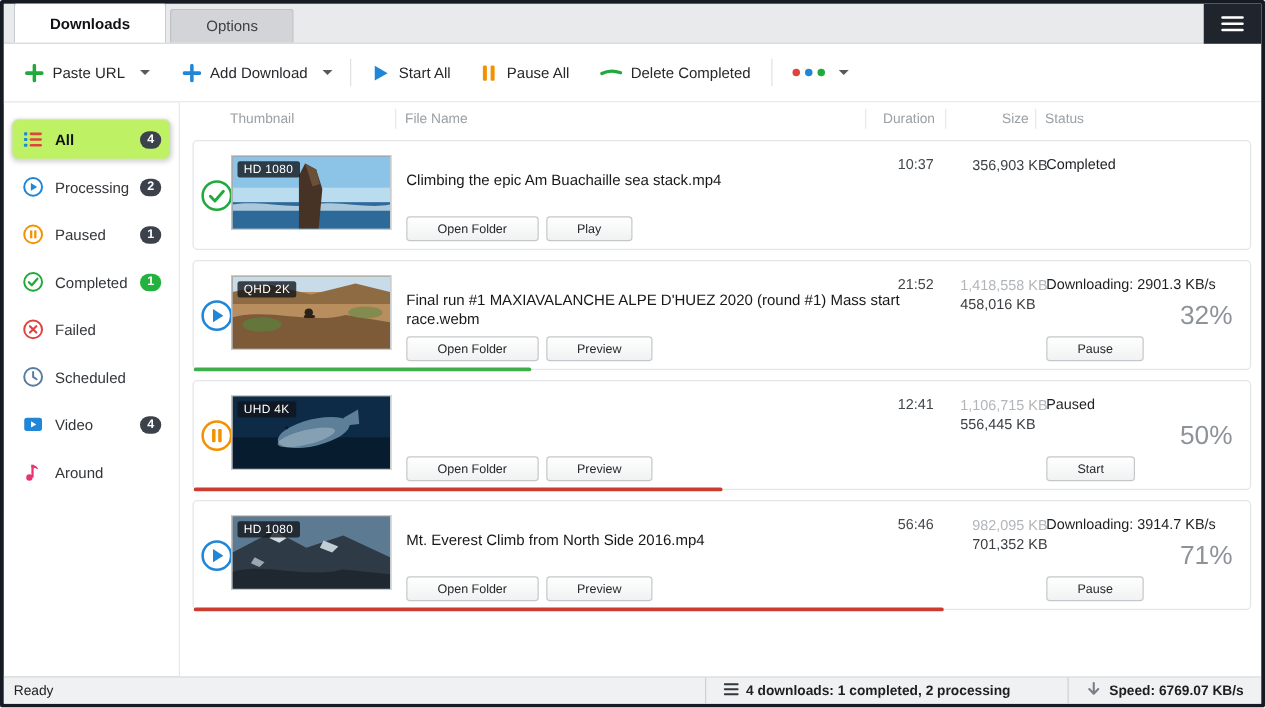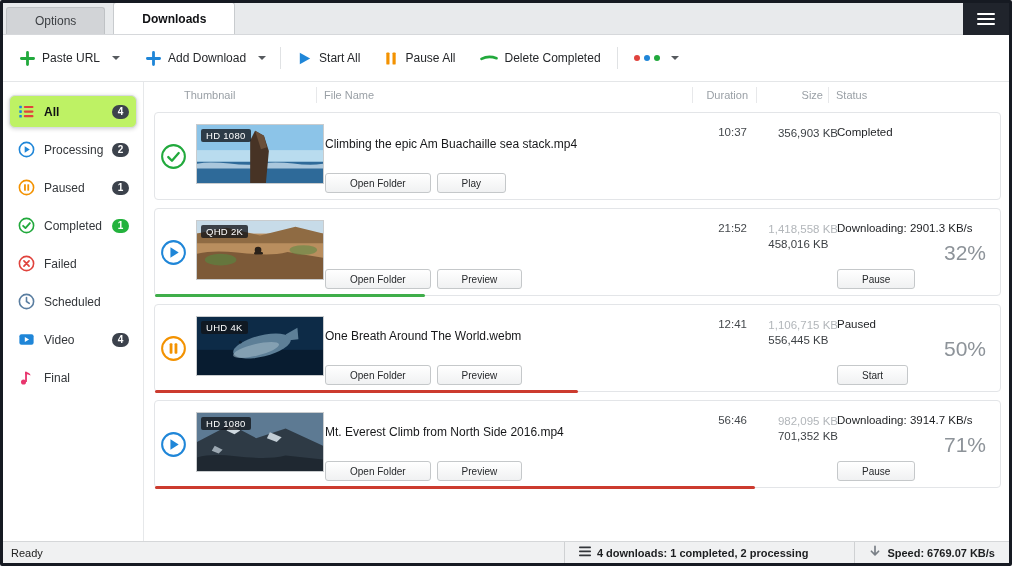--- a/index.html
+++ b/index.html
@@ -36,21 +36,21 @@
   
   .main { flex:1 1 auto; position:relative; background:#fff; overflow:hidden;text-decoration:underline; }
   .thead { position:relative; height:26px; color:#9aa0a6; font-size:11px; }
   .thead span.h { position:absolute; top:7px; }
   .th-thumb { left:40px; } .th-name { left:180px; } .th-status { left:692px; }
   .th-duration { right:261px; } .th-size { right:186px; }
   .hsep { position:absolute; top:5px; width:1px; height:16px; background:#e7e8ea; }
   .rows { padding:4px 8px 0 10px; display:flex; flex-direction:column; gap:8px; }
   .card { position:relative; height:88px; background:#fff; border:1px solid #e3e5e8; border-radius:4px; }
   .state-icon { position:absolute; left:5px; top:30px; width:27px; height:27px; }
-  .thumb { position:absolute; left:30px; top:11px; width:128px; height:60px; overflow:hidden; border:1px solid #c9ccce; background:#888;margin-left:11px; }
+  .thumb { position:absolute; left:30px; top:11px; width:128px; height:60px; overflow:hidden; border:1px solid #c9ccce; background:#888; }
   .thumb svg { display:block; width:100%; height:100%; }
   .quality { position:absolute; top:4px; left:4px; background:rgba(18,20,26,.78); color:#fff; font-size:9.5px; padding:1px 5px; border-radius:2px; letter-spacing:.3px; }
   .fname { position:absolute; left:170px; top:24px; max-width:405px; font-size:12px; line-height:15px; color:#17181a; }
   .duration { position:absolute; top:13px; right:253px; font-size:11.5px; color:#44484c; }
   .size { position:absolute; top:13px; right:162px; text-align:left; font-size:11.5px; line-height:15px; }
   .size .muted { color:#b2b6ba; }
   .size .smain { color:#3d4145; }
   .status { position:absolute; top:13px; left:682px; font-size:11.5px; color:#1d1f22; }
   .percent { position:absolute; right:14px; top:32px; font-size:21px; color:#8d9399; }
   .file-btns { position:absolute; left:170px; bottom:6px; display:flex; gap:6px; }
@@ -63,25 +63,25 @@
   .sb-left { flex:1; }
   .sb-group { display:flex; align-items:center; gap:6px; padding:0 14px; border-left:1px solid #cfd1d3; height:100%; font-weight:bold; color:#1c1e20; }
   .sb-group.summary { padding-right:46px;text-align:center; }
 </style>
 </head>
 <body>
 
 <div class="window">
 
   <div class="tabbar">
+    <div class="tab active">
+        <span>Downloads</span>
+      </div>
     <div class="tab">
         <span>Options</span>
-      </div>
-    <div class="tab active">
-        <span>Downloads</span>
       </div>
     <div class="menu-btn">
       <div class="hamburger">
           <div></div>
           <div></div>
           <div></div>
         </div>
     </div>
   </div>
 
@@ -242,21 +242,21 @@
       </div>
 
       <div class="side-item">
         <span class="sicon">
           <svg viewBox="0 0 16 16">
               <circle cx="5.2" cy="12.2" r="2.4" fill="#e8356d"></circle>
               <rect x="6.7" y="2.6" width="1.7" height="9.6" fill="#e8356d"></rect>
               <path d="M6.7 2.6c3 .3 4.7 1.6 5.2 3.6-1.5-1-3.1-1.3-5.2-1.3z" fill="#e8356d"></path>
             </svg>
         </span>
-        <span class="slabel">Final</span>
+        <span class="slabel">Around</span>
 
       </div>
     </aside>
 
     <main class="main">
       <div class="thead">
         <span class="h th-thumb">Thumbnail</span>
         <span class="hsep" style="left:172px"></span>
         <span class="h th-name">File Name</span>
         <span class="hsep" style="left:548px"></span>
@@ -316,20 +316,21 @@
               <rect width="128" height="13" fill="#c7dbe8"></rect>
               <path d="M0 13l30-6 34 8 36-9 28 7v10H0z" fill="#8f6b43"></path>
               <path d="M0 60V34c30-8 62 6 92-2l36 6v22z" fill="#7d5a38"></path>
               <ellipse cx="24" cy="40" rx="16" ry="6" fill="#5f7d3f" opacity=".8"></ellipse>
               <ellipse cx="108" cy="30" rx="14" ry="5" fill="#6c8a48" opacity=".7"></ellipse>
               <circle cx="62" cy="30" r="3.4" fill="#2a2119"></circle>
               <rect x="58" y="32" width="9" height="2.6" rx="1.3" fill="#2a2119"></rect>
             </svg>
             <span class="quality">QHD 2K</span>
           </div>
+          <div class="fname">Final run #1 MAXIAVALANCHE ALPE D'HUEZ 2020 (round #1) Mass start race.webm</div>
           <div class="duration">21:52</div>
           <div class="size">
             <div class="muted">1,418,558 KB</div>
             <div class="smain">458,016 KB</div>
           </div>
           <div class="status">Downloading: 2901.3 KB/s</div>
           <div class="percent">32%</div>
           <div class="file-btns">
             <button class="sbtn">Open Folder</button>
             <button class="sbtn">Preview</button>
@@ -350,21 +351,20 @@
             <svg viewBox="0 0 128 60" preserveAspectRatio="none">
               <rect width="128" height="60" fill="#0d2b47"></rect>
               <rect y="34" width="128" height="26" fill="#081c30"></rect>
               <ellipse cx="66" cy="30" rx="30" ry="11" fill="#5d7f97" transform="rotate(-14 66 30)"></ellipse>
               <path d="M90 18l12-7 1 12-9 1z" fill="#5d7f97"></path>
               <ellipse cx="60" cy="34" rx="24" ry="6" fill="#9fb6c4" opacity=".6" transform="rotate(-14 60 34)"></ellipse>
               <circle cx="44" cy="26" r="1.4" fill="#0a1c2e"></circle>
             </svg>
             <span class="quality">UHD 4K</span>
           </div>
-          <div class="fname">One Breath Around The World.webm</div>
           <div class="duration">12:41</div>
           <div class="size">
             <div class="muted">1,106,715 KB</div>
             <div class="smain">556,445 KB</div>
           </div>
           <div class="status">Paused</div>
           <div class="percent">50%</div>
           <div class="file-btns">
             <button class="sbtn">Open Folder</button>
             <button class="sbtn">Preview</button>

